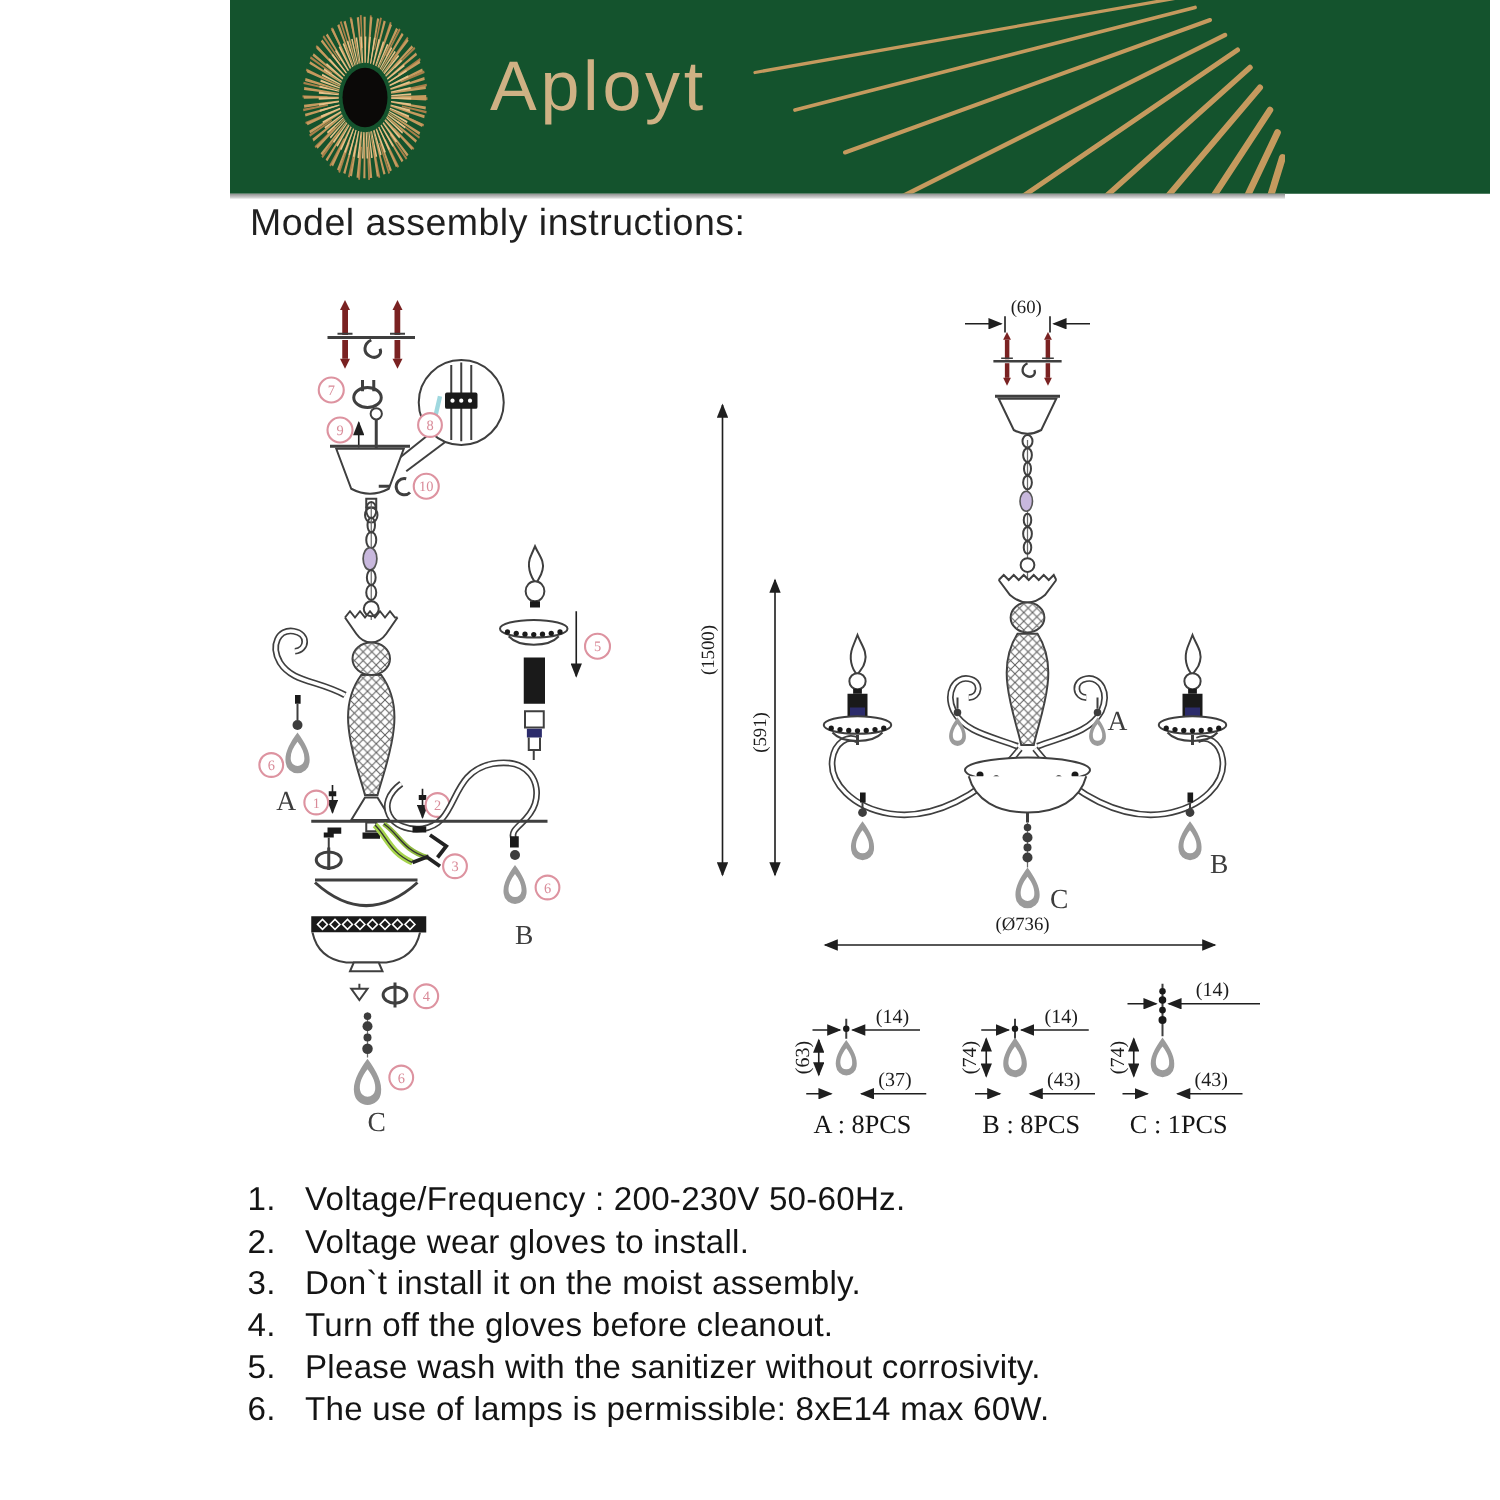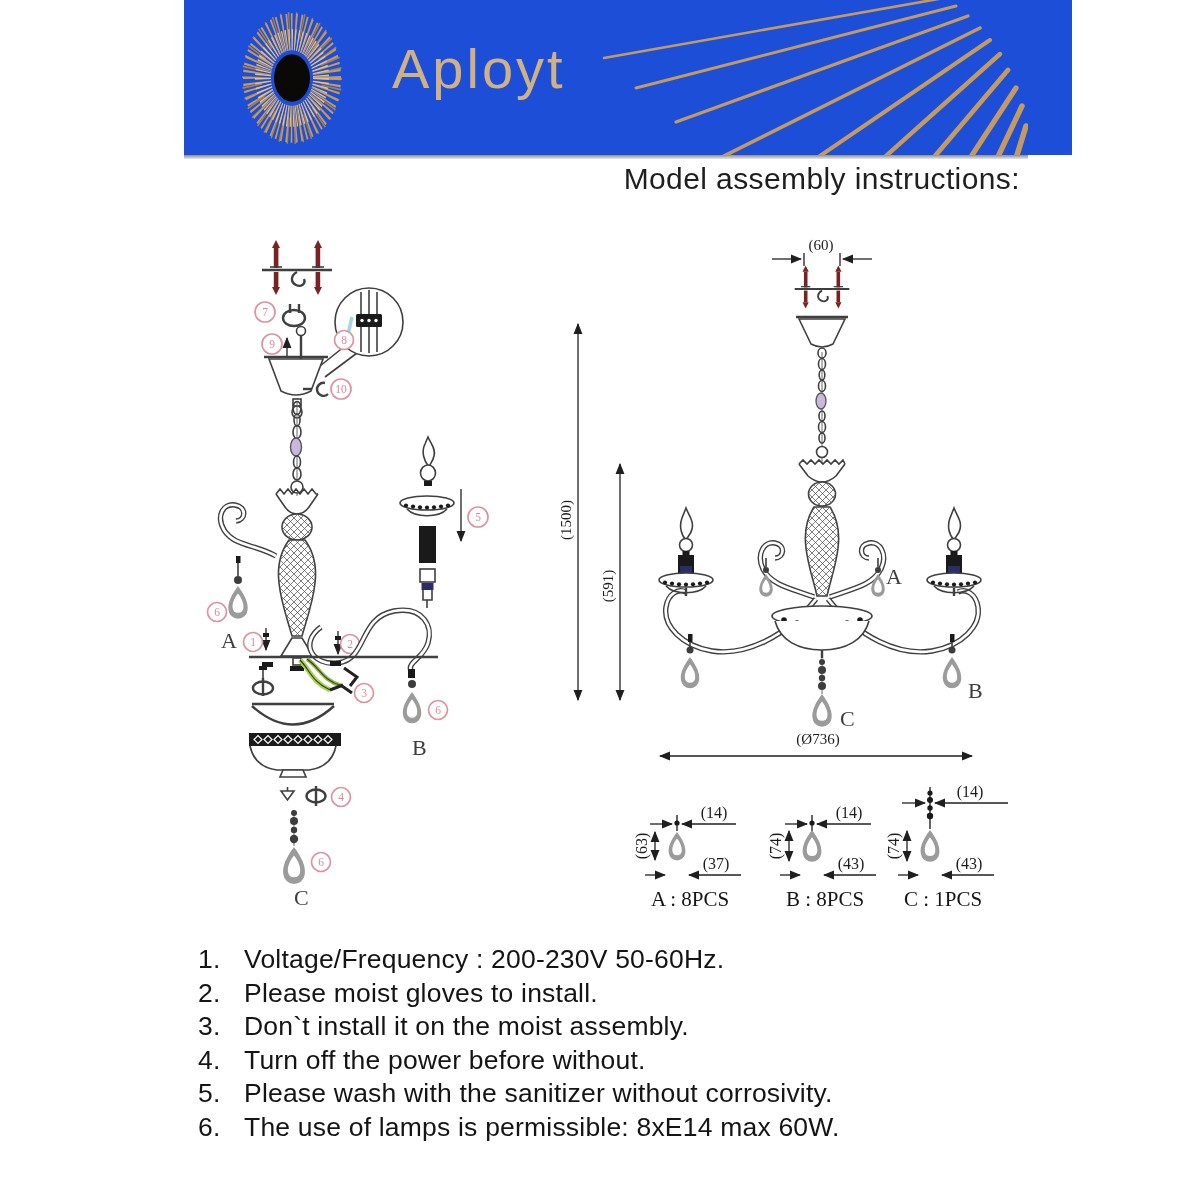--- a/index.html
+++ b/index.html
@@ -1,27 +1,27 @@
 <!DOCTYPE html>
 <html><head>
 <meta charset="utf-8">
 <style>
   html,body{margin:0;padding:0;background:#fff}
   .page{position:relative;width:1200px;height:1200px;background:#fff;overflow:hidden;
         font-family:"Liberation Sans",sans-serif}
 
   
-  .banner{position:absolute;left:184px;top:0;width:888px;height:155px;background:#1d4ed8;overflow:hidden}
+  .banner{position:absolute;left:184px;top:0;width:1008px;height:155px;background:#14532d;overflow:hidden}
   .banner-shadow{position:absolute;left:184px;top:155px;width:844px;height:4px;
                  background:linear-gradient(#8f8f8f,#e6e6e6)}
   .brand{position:absolute;left:208px;top:36px;font-size:56px;font-weight:300;color:#cfb184;
          letter-spacing:3px;font-family:"Liberation Sans",sans-serif}
 
   
-  .title-block{position:absolute;left:200px;top:161px;width:820px;text-align:right;color:#1f1f1f}
+  .title-block{position:absolute;left:200px;top:161px;width:820px;text-align:left;color:#1f1f1f}
   .title-line{font-size:30px;font-weight:500;letter-spacing:.4px;line-height:35px}
 
   
   .left-diagram{position:absolute;left:190px;top:240px}
   .right-diagram{position:absolute;left:550px;top:230px}
   .parts-diagram{position:absolute;left:615px;top:778px}
 
   .ln{stroke:#3f3f3f;stroke-width:1.6;fill:none}
   .ln2{stroke:#3f3f3f;stroke-width:2.4;fill:none}
   .fw{fill:#fff;stroke:#3f3f3f;stroke-width:1.6}
@@ -517,29 +517,29 @@
     </g>
   </svg>
 
   <div class="instructions">
     <div class="irow">
       <span class="inum">1.</span>
       <span class="itxt">Voltage/Frequency : 200-230V 50-60Hz.</span>
     </div>
     <div class="irow">
       <span class="inum">2.</span>
-      <span class="itxt">Please moist gloves to install.</span>
+      <span class="itxt">Voltage wear gloves to install.</span>
     </div>
     <div class="irow">
       <span class="inum">3.</span>
       <span class="itxt">Don`t install it on the moist assembly.</span>
     </div>
     <div class="irow">
       <span class="inum">4.</span>
-      <span class="itxt">Turn off the power before without.</span>
+      <span class="itxt">Turn off the gloves before cleanout.</span>
     </div>
     <div class="irow">
       <span class="inum">5.</span>
       <span class="itxt">Please wash with the sanitizer without corrosivity.</span>
     </div>
     <div class="irow">
       <span class="inum">6.</span>
       <span class="itxt">The use of lamps is permissible: 8xE14 max 60W.</span>
     </div>
   </div>

